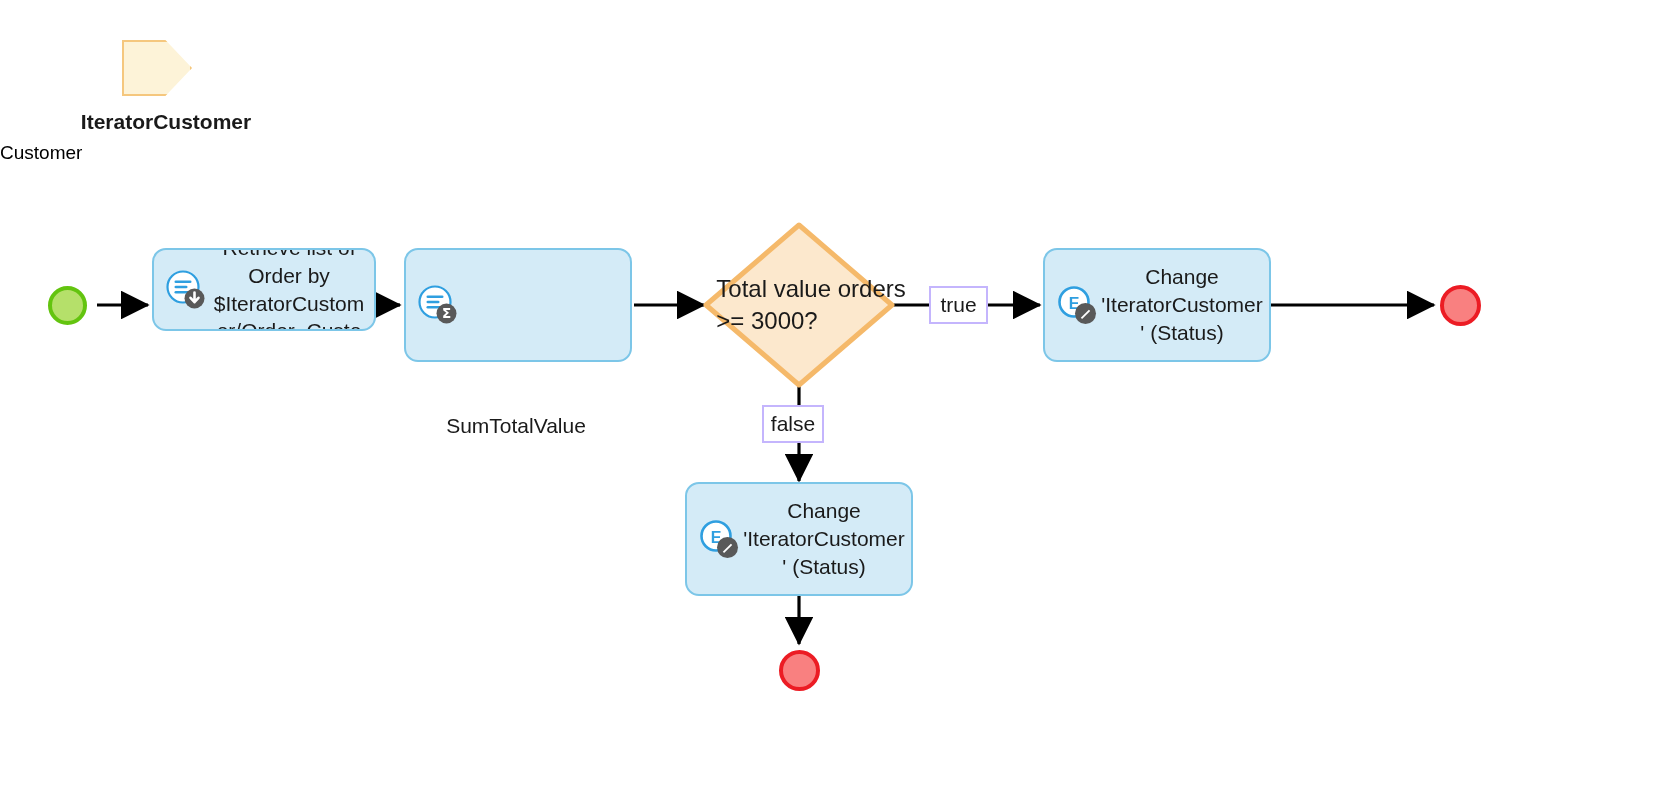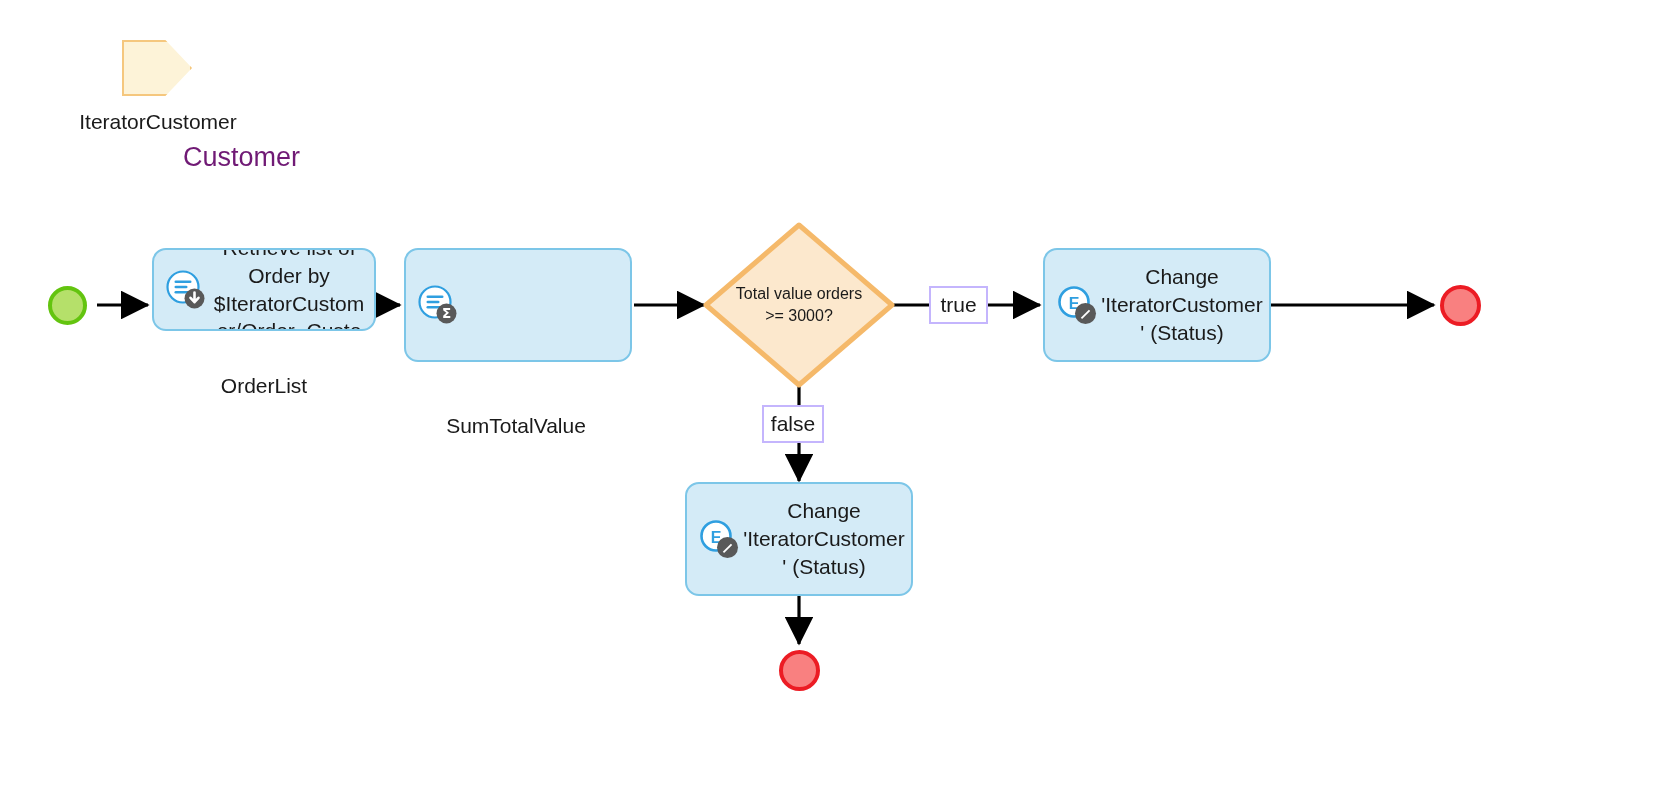--- a/index.html
+++ b/index.html
@@ -89,29 +89,29 @@
   .decision {
     position: absolute;
   }
   .decision .diamond-svg {
     position: absolute;
     left: 0; top: 0;
     width: 100%; height: 100%;
   }
   .decision .decision-text {
     position: absolute;
-    left: 0; top: 0;
+    left: 12px; top: 0;
     width: 100%; height: 100%;
     display: flex;
     align-items: center;
     justify-content: center;
-    font-size: 16px;
+    font-size: 24px;
     color: #1a1a1a;
     line-height: 1.35;
-    text-align: center;
+    text-align: left;
   }
 
   
   .flow-label {
     position: absolute;
     background: #ffffff;
     border: 2px solid #c4b5fd;
     box-sizing: border-box;
     display: flex;
     align-items: center;
@@ -124,23 +124,23 @@
   
   .node-caption {
     position: absolute;
     text-align: center;
     font-size: 21px;
     color: #1a1a1a;
     white-space: nowrap;
   }
   .node-type {
     position: absolute;
-    text-align: right;
-    font-size: 27px;
-    color: #701a75;
+    text-align: left;
+    font-size: 19px;
+    color: #000000;
     white-space: nowrap;
   }
 </style>
 </head>
 <body>
 
 <div id="canvas">
 
   <svg id="edges" viewBox="0 0 1672 800" xmlns="http://www.w3.org/2000/svg">
     <defs>
@@ -162,39 +162,38 @@
     <line x1="1270" y1="305" x2="1434" y2="305" stroke="#000000" stroke-width="3.2" marker-end="url(#arrowhead)"></line>
 
     <line x1="799" y1="382" x2="799" y2="406" stroke="#000000" stroke-width="3.2"></line>
 
     <line x1="799" y1="442" x2="799" y2="481" stroke="#000000" stroke-width="3.2" marker-end="url(#arrowhead)"></line>
 
     <line x1="799" y1="595" x2="799" y2="644" stroke="#000000" stroke-width="3.2" marker-end="url(#arrowhead)"></line>
   </svg>
 
   <div class="node parameter" style="left:122px; top:40px; width:70px; height:56px;"></div>
-  <div class="node-caption" style="left:8px; top:110px; width:300px;">IteratorCustomer</div>
+  <div class="node-caption" style="left:16px; top:110px; width:300px;font-weight:bold;">IteratorCustomer</div>
   <div class="node-type" style="left:0px; top:142px; width:300px;">Customer</div>
 
   <div class="node event event-start" style="left:48px; top:286px; width:39px; height:39px;"></div>
 
   <div class="node activity" style="left:152px; top:248px; width:224px; height:83px;">
     <div class="activity-icon">
       <svg class="icon-svg" viewBox="0 0 44 44" xmlns="http://www.w3.org/2000/svg">
         <circle cx="19" cy="19" r="15.5" fill="#ffffff" stroke="#2f9fe0" stroke-width="2.2"></circle>
         <rect x="10.5" y="12.5" width="17" height="2.6" rx="1.3" fill="#2f9fe0"></rect>
         <rect x="10.5" y="17.7" width="13" height="2.6" rx="1.3" fill="#2f9fe0"></rect>
         <rect x="10.5" y="22.9" width="17" height="2.6" rx="1.3" fill="#2f9fe0"></rect>
         <circle cx="30.5" cy="30.5" r="10" fill="#595959"></circle>
         <path d="M30.5 24.5 L30.5 33.5 M26.5 29.8 L30.5 34.2 L34.5 29.8" stroke="#ffffff" stroke-width="2.6" fill="none" stroke-linecap="round" stroke-linejoin="round"></path>
       </svg>
     </div>
     <div class="activity-caption">Retrieve list of Order by $IteratorCustomer/Order_Custo</div>
   </div>
-  <div class="node-caption" style="left:152px; top:374px; width:224px;">OrderList</div>
 
   <div class="node activity" style="left:404px; top:248px; width:228px; height:114px;">
     <div class="activity-icon">
       <svg class="icon-svg" viewBox="0 0 44 44" xmlns="http://www.w3.org/2000/svg">
         <circle cx="19" cy="19" r="15.5" fill="#ffffff" stroke="#2f9fe0" stroke-width="2.2"></circle>
         <rect x="10.5" y="12.5" width="17" height="2.6" rx="1.3" fill="#2f9fe0"></rect>
         <rect x="10.5" y="17.7" width="13" height="2.6" rx="1.3" fill="#2f9fe0"></rect>
         <rect x="10.5" y="22.9" width="17" height="2.6" rx="1.3" fill="#2f9fe0"></rect>
         <circle cx="30.5" cy="30.5" r="10" fill="#595959"></circle>
         <text x="30.5" y="35.4" font-family="'DejaVu Sans', sans-serif" font-size="13.5" font-weight="bold" fill="#ffffff" text-anchor="middle">Σ</text>

